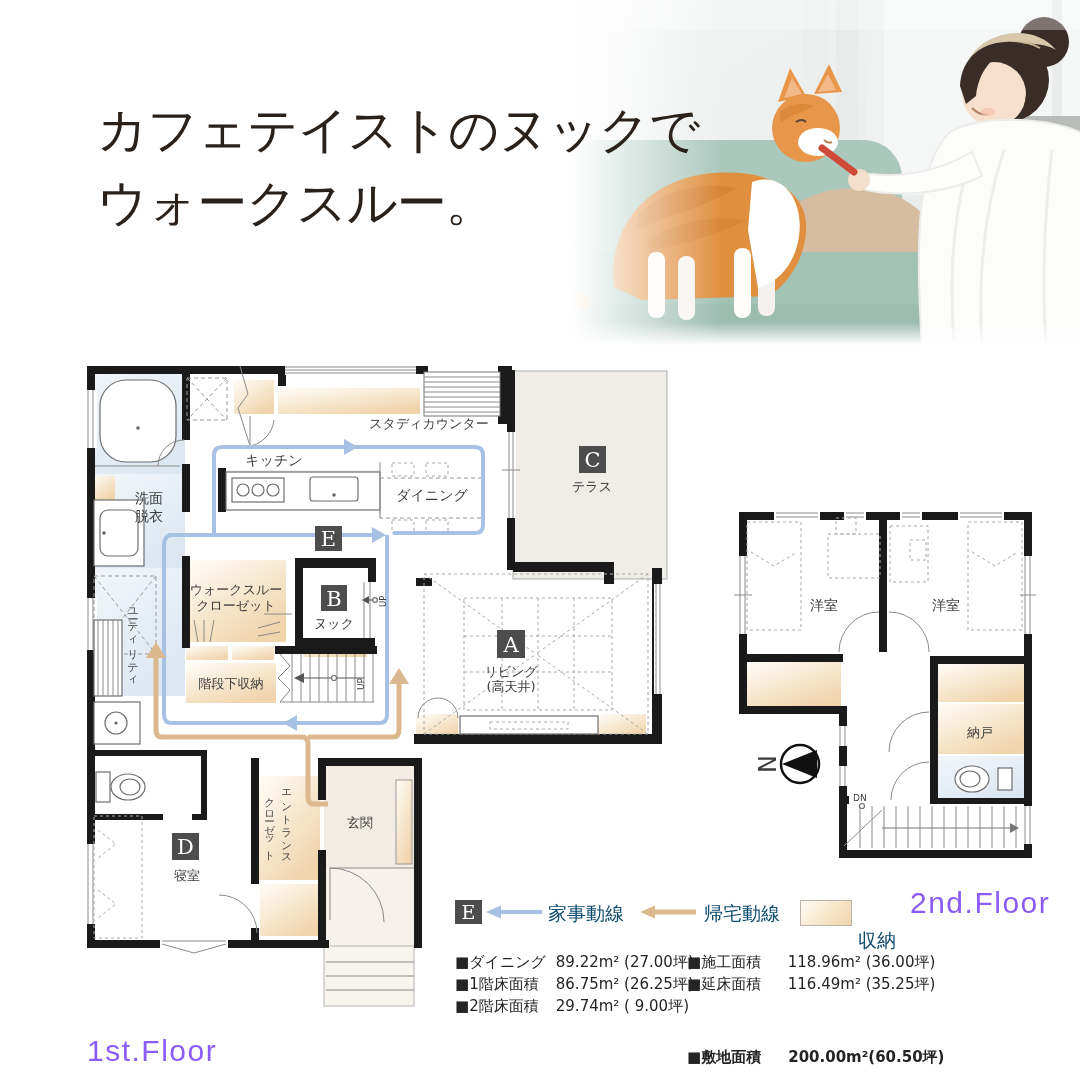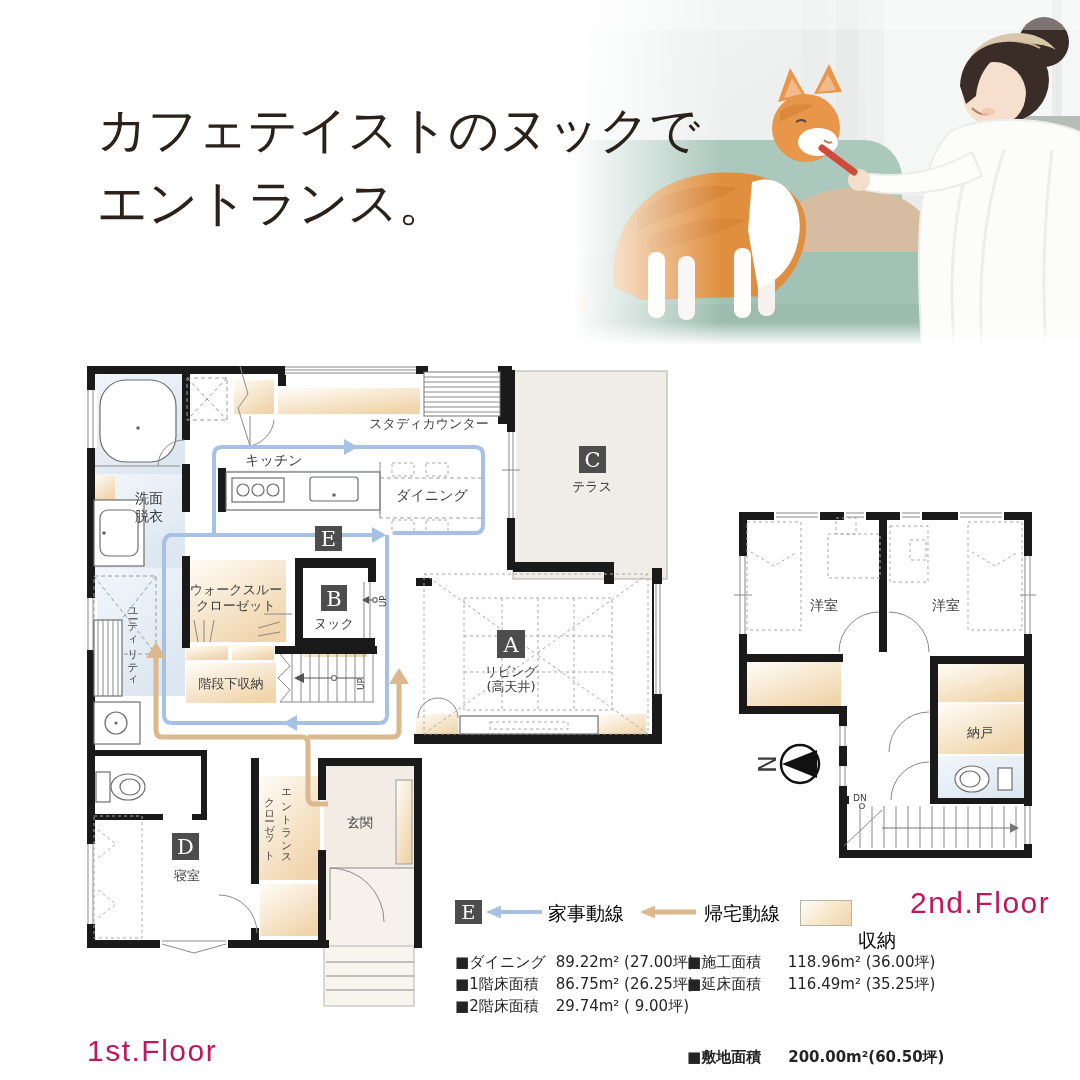--- a/index.html
+++ b/index.html
@@ -36,46 +36,46 @@
   .lbls{font-size:13px;text-anchor:middle;fill:#3c3c3c;}
   .blue{stroke:#a6c1e3;stroke-width:4;fill:none;}
   .tan{stroke:#dcb88e;stroke-width:5;fill:none;}
   .bluefill{fill:#a6c1e3;}
   .tanfill{fill:#dcb88e;}
 
   .vlabel{position:absolute;z-index:3;writing-mode:vertical-rl;text-orientation:upright;
           font-size:11px;letter-spacing:1px;color:#444;}
 
   .floor-name{position:absolute;z-index:4;font-family:"Liberation Sans","DejaVu Sans",sans-serif;
-              font-size:30px;letter-spacing:1.5px;color:#be185d;font-weight:400;}
+              font-size:30px;letter-spacing:1.5px;color:#8b5cf6;font-weight:400;}
   .fn1{left:75px;top:1034px;}
   .fn2{left:898px;top:886px;}
 
   
   .legend{position:absolute;z-index:5;}
   .tagchip{position:absolute;width:27px;height:24px;background:#4d4d4d;color:#fff;
            font-family:"DejaVu Serif","Liberation Serif",serif;font-size:19px;
            display:flex;align-items:center;justify-content:center;}
-  .legtxt{position:absolute;font-size:19px;color:#000000;white-space:nowrap;}
+  .legtxt{position:absolute;font-size:19px;color:#0c4a6e;white-space:nowrap;}
   .swatch{position:absolute;width:50px;height:24px;border:1px solid #b9b3a8;
           background:linear-gradient(135deg,#fffdf8 0%,#f7e6c9 55%,#f0d4ab 100%);}
 
   
   .areas{position:absolute;z-index:5;font-size:15px;color:#242424;}
   .arearow{position:absolute;white-space:nowrap;}
   .aname{display:inline-block;width:96px;}
 </style>
 </head>
 <body>
 
 <div class="canvas">
 
   <div class="headline">
     <div>カフェテイストのヌックで</div>
-    <div>エントランス。</div>
+    <div>ウォークスルー。</div>
   </div>
 
   <div class="photo">
     <svg width="540" height="348" viewBox="0 0 540 348">
       <defs>
         <linearGradient id="pbg" x1="0" y1="0" x2="1" y2="1">
           <stop offset="0" stop-color="#f1f4f3"></stop>
             <stop offset="1" stop-color="#e4e8e7"></stop>
         </linearGradient>
       </defs>

